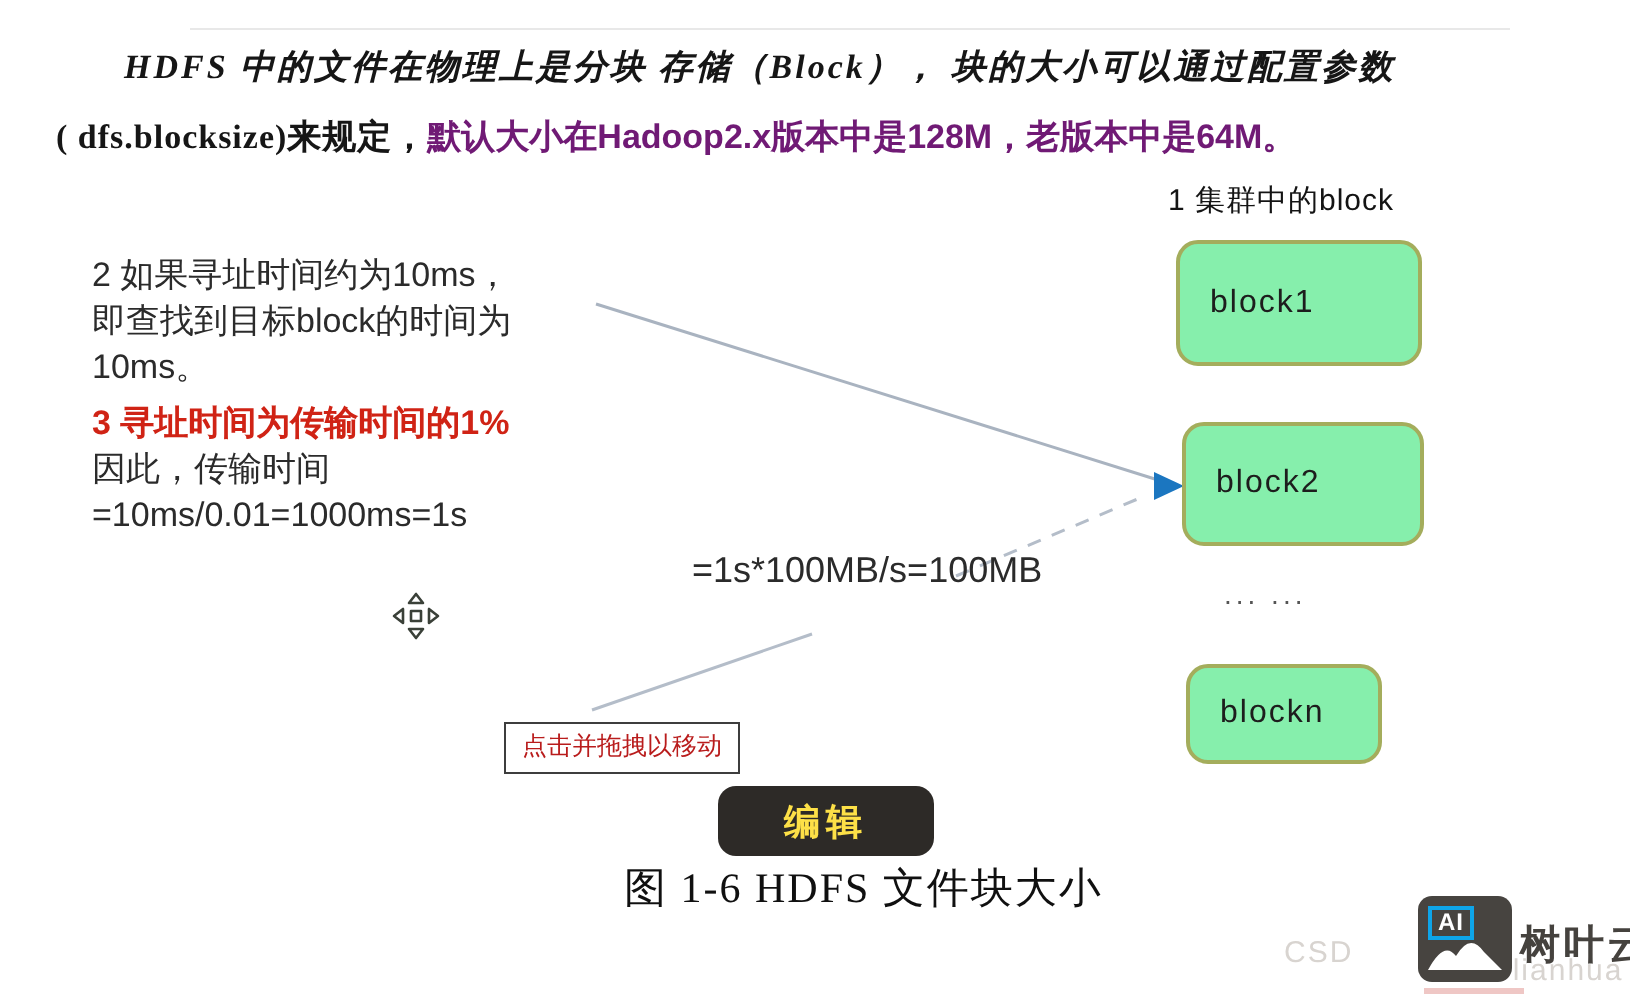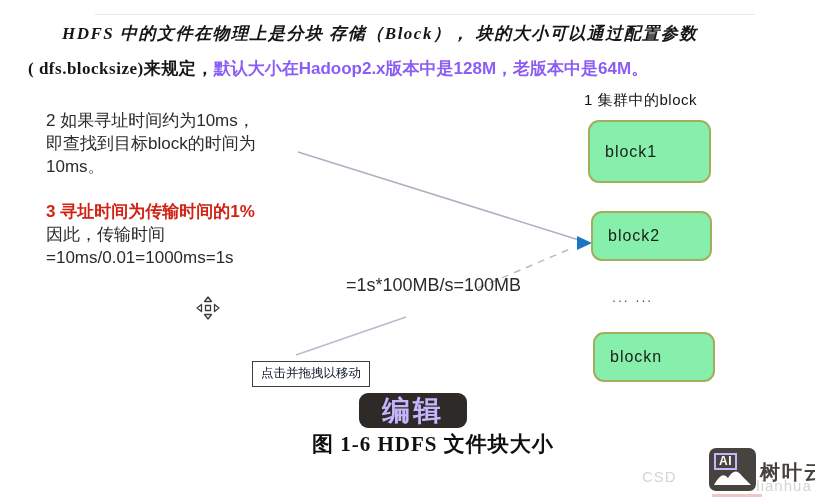--- a/index.html
+++ b/index.html
@@ -23,31 +23,31 @@
   .intro {
     font-family: "Liberation Serif", serif;
     font-weight: 700;
     font-size: 17px;
     letter-spacing: 1.5px;
     color: #161616;
     white-space: nowrap;
   }
   .intro.l1 { left: 62px; top: 22px; font-style: italic; }
   .intro.l2 { left: 28px; top: 57px; letter-spacing: .5px; }
-  .intro .red { color: #8b5cf6; font-family: "Liberation Sans", sans-serif; font-weight: 700; letter-spacing: 0; }
+  .intro .red { color: #701a75; font-family: "Liberation Sans", sans-serif; font-weight: 700; letter-spacing: 0; }
 
   .note {
     font-size: 17px;
     line-height: 23px;
     color: #2b2b2b;
     white-space: nowrap;
   }
   .note .line { display: block; }
   .note .red { color: #d02315; font-weight: 700; }
-  .note2 { left: 46px; top: 109px; }
+  .note2 { left: 46px; top: 126px; }
   .note3 { left: 46px; top: 200px; }
   .note4 { left: 42px; top: 330px; }
   .note5 { left: 346px; top: 274px; font-size: 18px; }
 
   .cluster-label {
     left: 584px; top: 91px;
     font-size: 15px; color: #141414; letter-spacing: .5px;
     white-space: nowrap;
     text-align: center;
   }
@@ -56,78 +56,78 @@
     border-radius: 11px;
     background: #86efac;
     display: flex;
     align-items: center;
     padding-left: 15px;
     font-size: 16px;
     letter-spacing: 1px;
     color: #1d1d1d;
   }
   .block1 { left: 588px; top: 120px; width: 123px; height: 63px; }
-  .block2 { left: 591px; top: 211px; width: 121px; height: 50px; }
-  .blockn { left: 593px; top: 332px; width: 122px; height: 50px; }
+  .block2 { left: 591px; top: 211px; width: 121px; height: 62px; }
+  .blockn { left: 593px; top: 332px; width: 98px; height: 50px; }
   .ellipsis { left: 612px; top: 289px; font-size: 14px; color: #555; letter-spacing: 2px; }
 
   svg.overlay {
     position: absolute; left: 0; top: 0;
     pointer-events: none;
   }
 
   .move-icon { left: 196px; top: 296px; width: 24px; height: 24px; }
 
   .drag-tooltip {
     left: 252px; top: 361px;
     background: #ffffff;
     border: 1px solid #3d3d3d;
     padding: 3px 8px 4px 8px;
     font-size: 12.5px;
-    color: #0f172a;
+    color: #b91c1c;
     white-space: nowrap;
   }
 
   .edit-btn {
     left: 359px; top: 393px;
     width: 108px; height: 35px;
     background: #2d2a27;
     border: none;
     border-radius: 9px;
-    color: #c4b5fd;
-    font-size: 28px;
+    color: #fde047;
+    font-size: 18px;
     font-weight: 700;
     letter-spacing: 3px;
     font-family: "Liberation Sans", sans-serif;
     display: flex; align-items: center; justify-content: center;
     cursor: pointer;
   }
 
   .caption {
     left: 312px; top: 430px;
     font-family: "Liberation Serif", serif;
-    font-weight: 700;
+    font-weight: 400;
     font-size: 21px;
     letter-spacing: 1px;
     color: #101010;
     white-space: nowrap;
   }
 
   .wm-fragment { color: #d8d4d0; font-size: 15px; letter-spacing: 1px; white-space: nowrap; }
   .wm-csd { left: 642px; top: 468px; }
   .wm-olianhua { left: 747px; top: 477px; }
   .wm-logo {
     left: 709px; top: 448px; width: 47px; height: 43px;
     background: #474440;
     border-radius: 7px;
     z-index: 2;
   }
   .wm-ai {
     position: absolute; left: 5px; top: 5px;
-    border: 2px solid #c4b5fd;
+    border: 2px solid #0ea5e9;
     color: #ffffff;
     font-size: 12px;
     font-weight: 700;
     line-height: 13px;
     padding: 0 3px;
     letter-spacing: .5px;
   }
   .wm-brand {
     left: 760px; top: 459px;
     color: #45423e;

